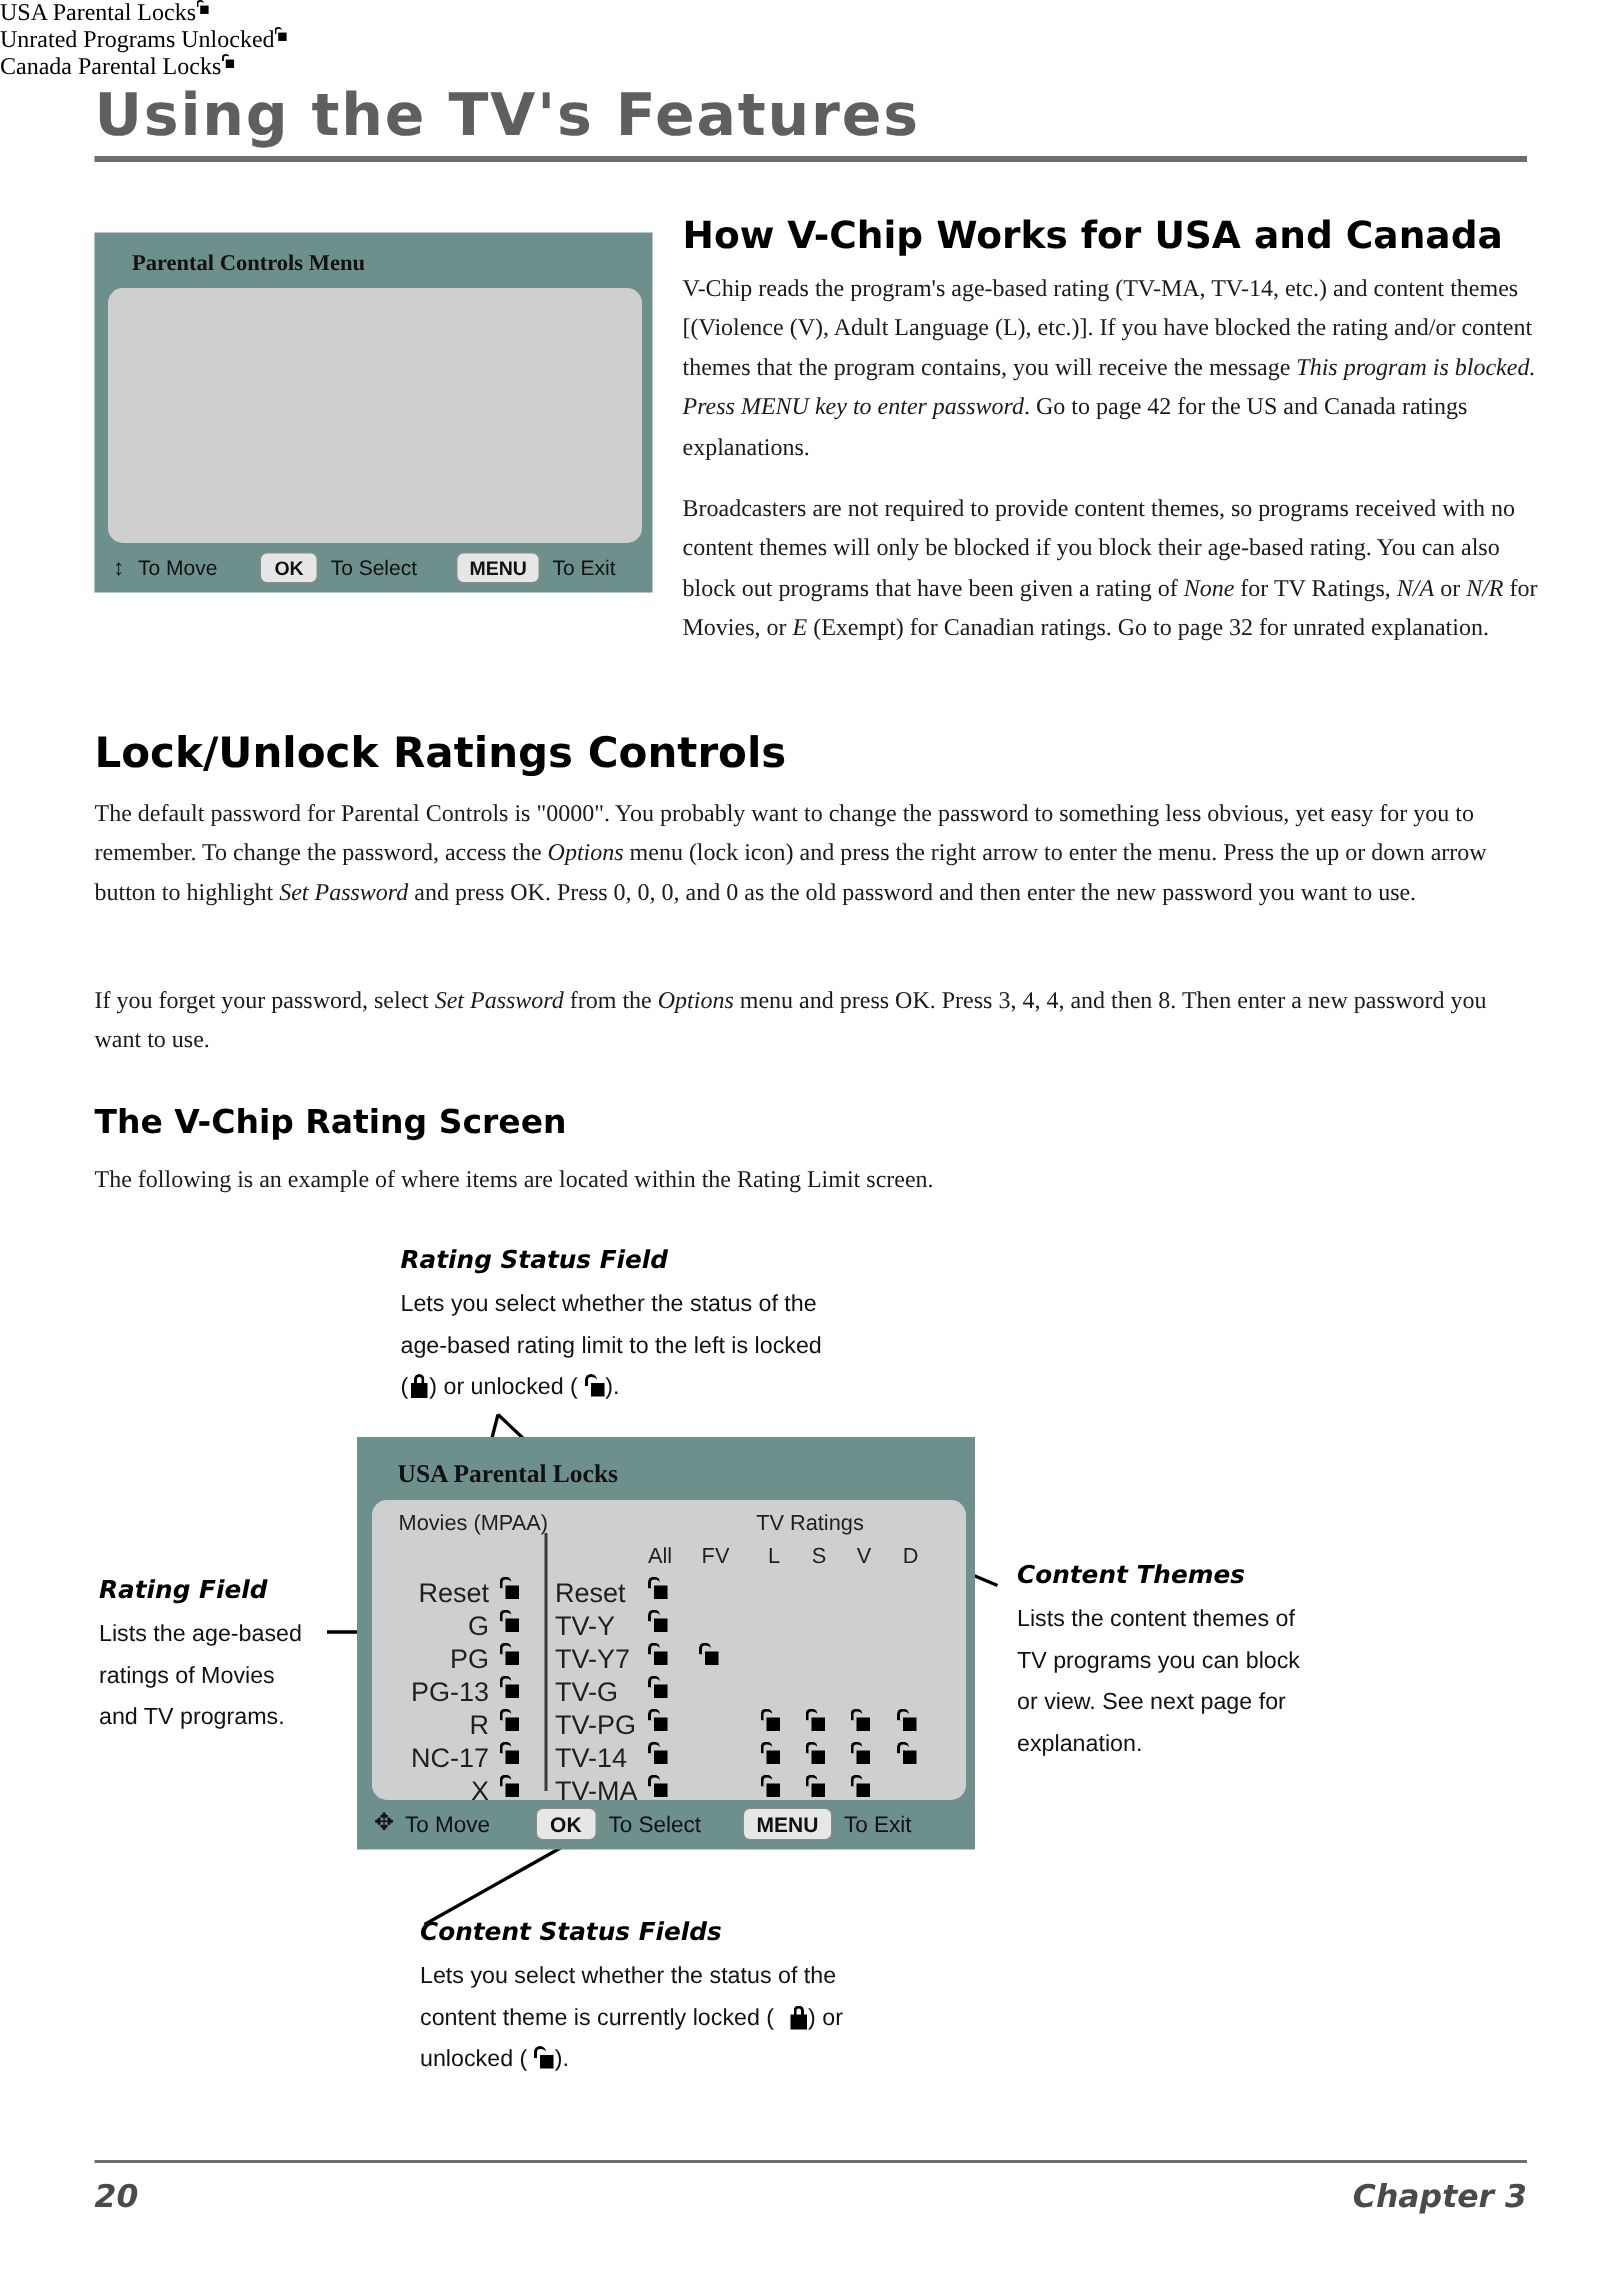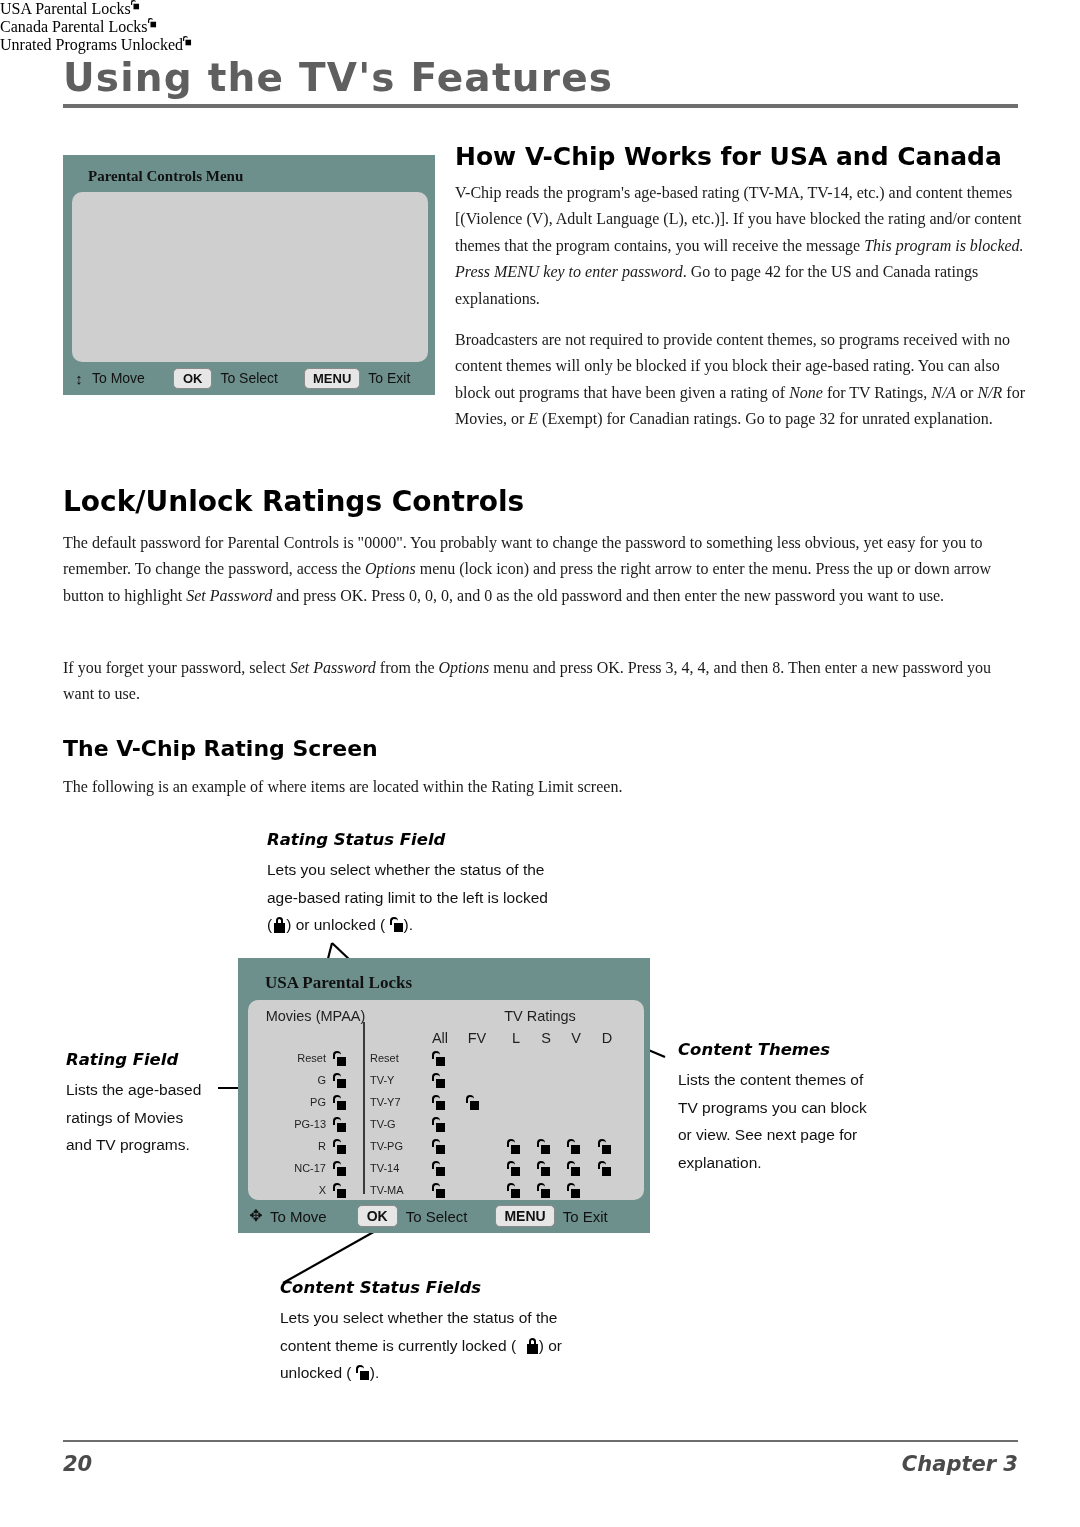--- a/index.html
+++ b/index.html
@@ -104,21 +104,21 @@
 
   .col-head{
     position:absolute;font-family:"Liberation Sans", sans-serif;
     font-size:14.5px;color:#1f1f1f;text-align:center;
   }
   .divider-v{
     position:absolute;background:#3a3a3a;width:1.5px;
   }
   .rowlabel{
     position:absolute;font-family:"Liberation Sans", sans-serif;
-    font-size:11px;color:#1f1f1f;text-align:right;
+    font-size:18px;color:#1f1f1f;text-align:right;
     white-space:nowrap;
   }
 
   
   .lock{
     position:absolute;width:13px;height:15px;
   }
   .lock .body{
     position:absolute;left:4px;top:6px;width:9px;height:9px;background:#000;
   }
@@ -186,33 +186,33 @@
     <div class="row sel" style="top:198px;">
       <span class="label">USA Parental Locks</span>
       <span class="value"></span>
       <span class="lockglyph">
         <span class="lock mini">
             <span class="shackle"></span>
             <span class="body"></span>
           </span>
       </span>
     </div>
+    <div class="row" style="top:244px;">
+      <span class="label">Unrated Programs</span>
+      <span class="value">Unlocked</span>
+      <span class="lockglyph">
+        <span class="lock mini">
+            <span class="shackle"></span>
+            <span class="body"></span>
+          </span>
+      </span>
+    </div>
     <div class="row" style="top:221px;">
       <span class="label">Canada Parental Locks</span>
       <span class="value"></span>
-      <span class="lockglyph">
-        <span class="lock mini">
-            <span class="shackle"></span>
-            <span class="body"></span>
-          </span>
-      </span>
-    </div>
-    <div class="row" style="top:244px;">
-      <span class="label">Unrated Programs</span>
-      <span class="value">Unlocked</span>
       <span class="lockglyph">
         <span class="lock mini">
             <span class="shackle"></span>
             <span class="body"></span>
           </span>
       </span>
     </div>
   </div>
 
   <div class="osd-bottom" id="pcm-bottom">

